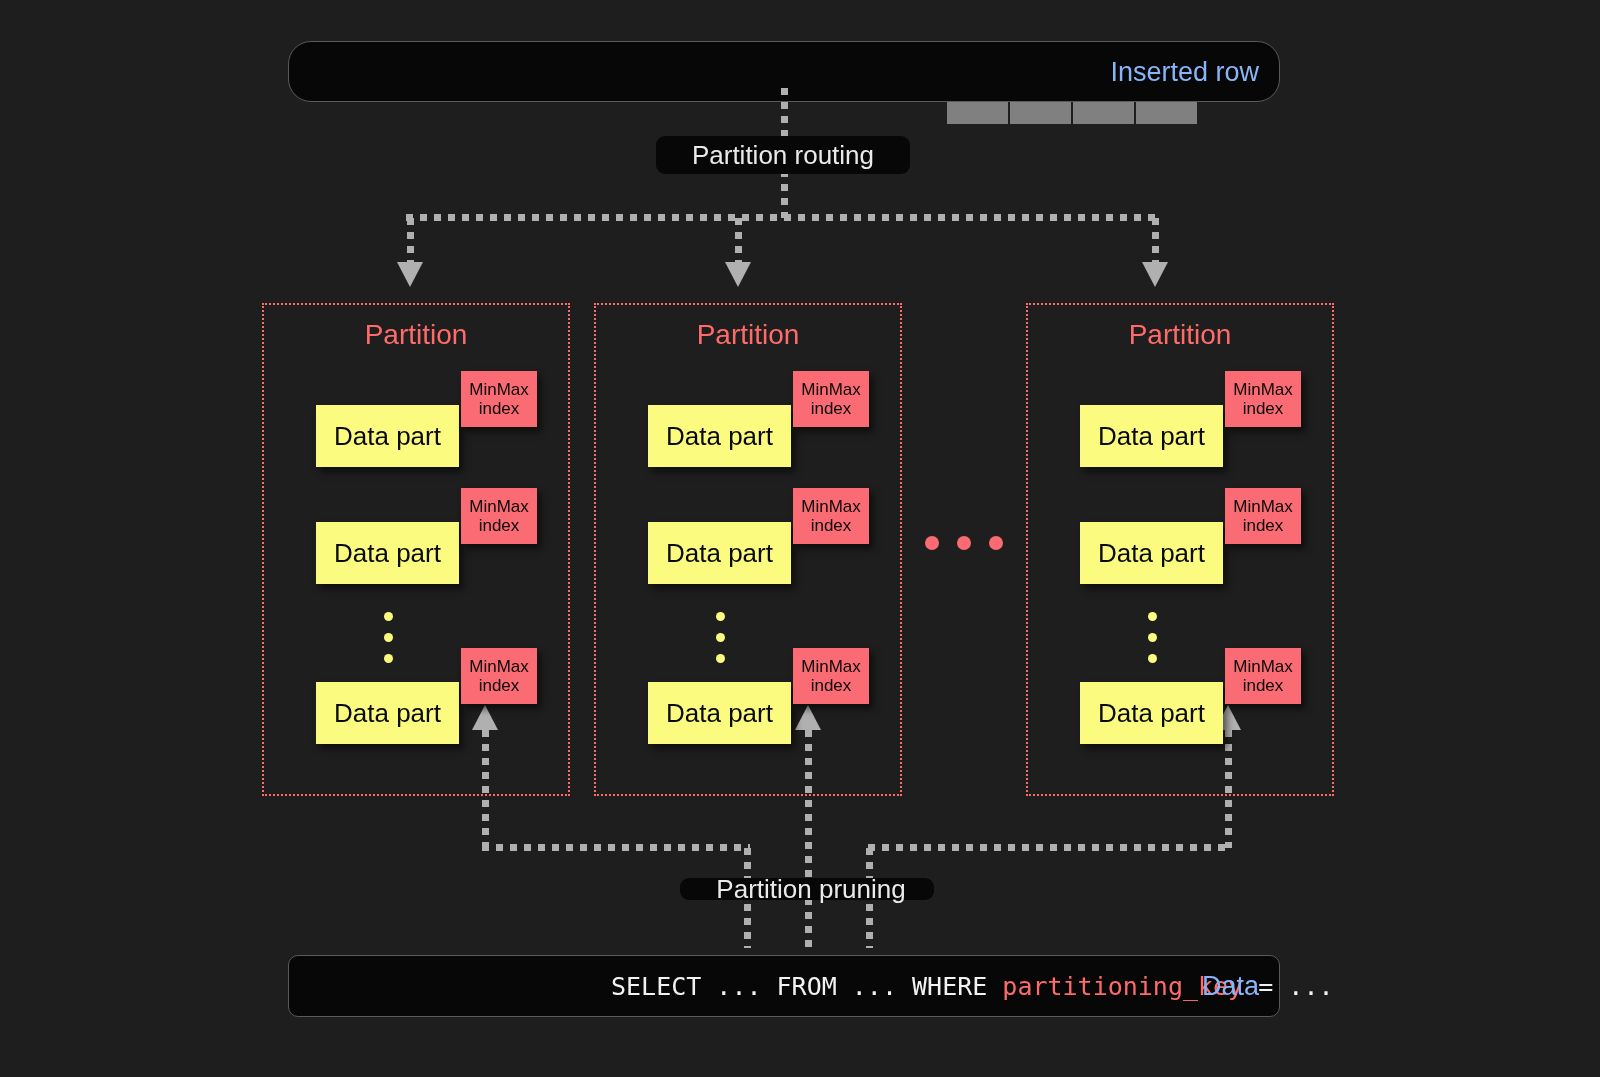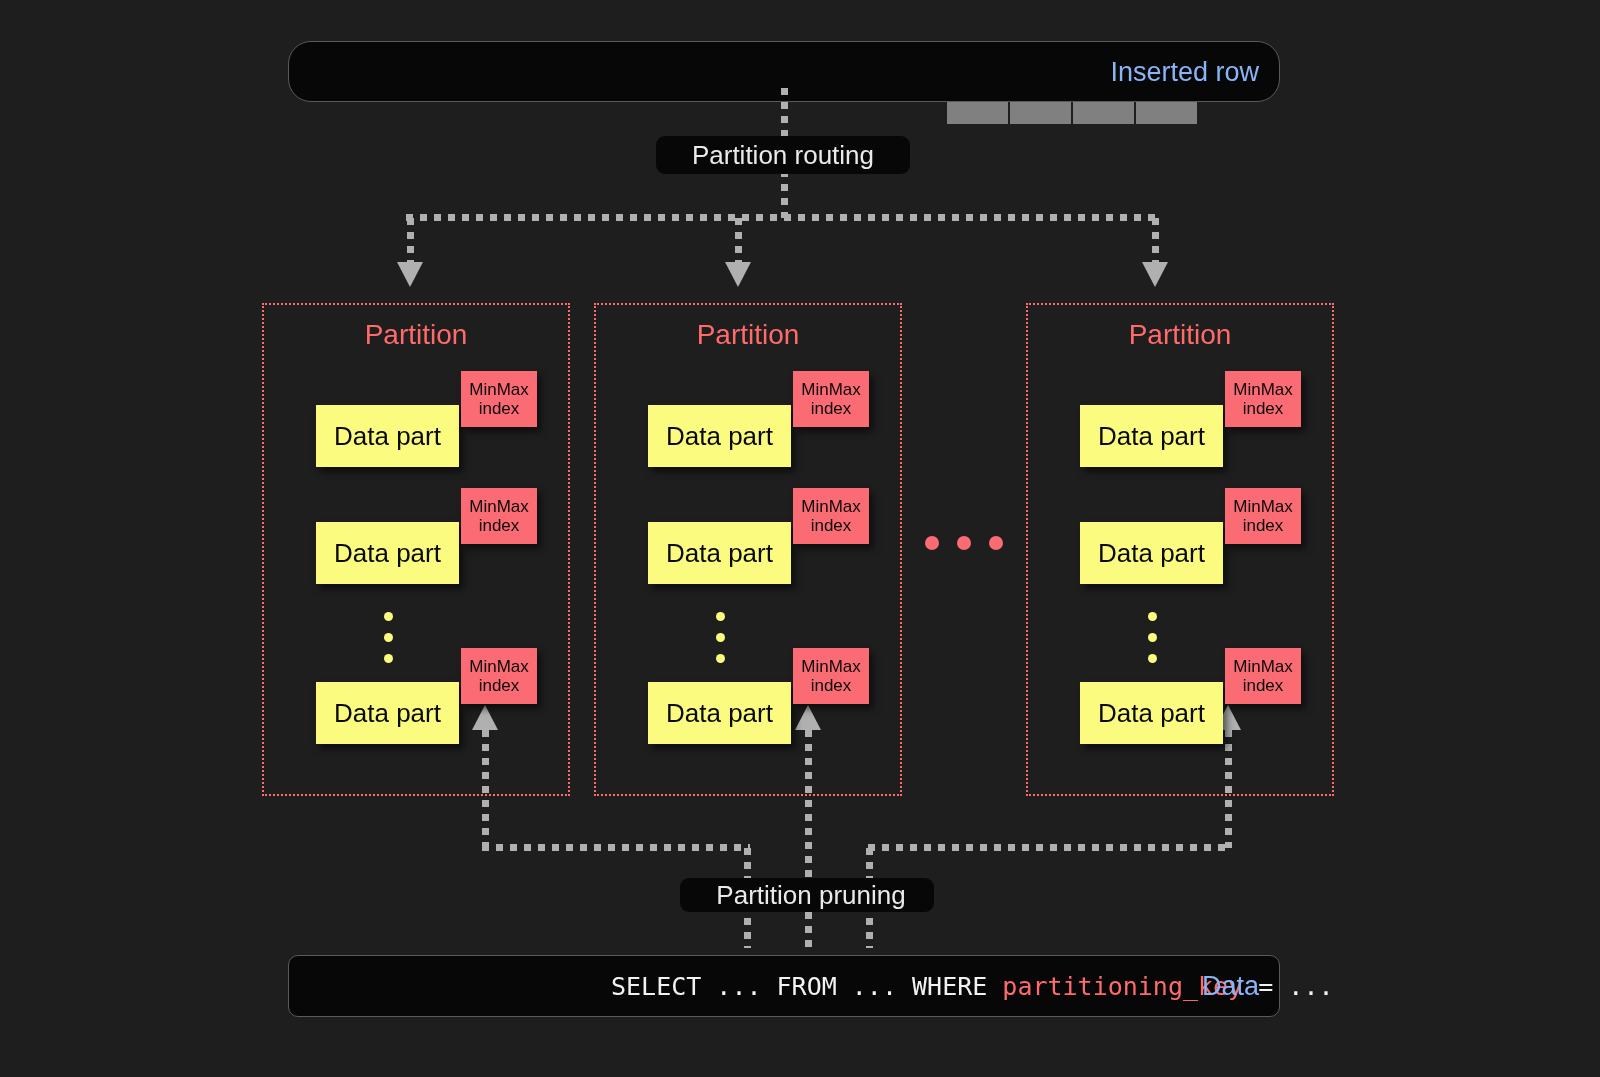--- a/index.html
+++ b/index.html
@@ -56,21 +56,21 @@
     position:absolute;
     background:#070707;
     border-radius:9px;
     color:#eaeaea;
     font-size:26px;
     display:flex;align-items:center;justify-content:center;
     box-sizing:border-box;
     z-index:6;
   }
   #partition-routing-box{left:656px;top:136px;width:254px;height:38px;}
-  #partition-pruning-box{left:680px;top:878px;width:254px;height:34px;padding-left:8px;}
+  #partition-pruning-box{left:680px;top:878px;width:254px;height:22px;padding-left:8px;}
 
   
   .partition{
     position:absolute;
     top:303px;height:493px;
     border:2px dotted #ff6b6b;
     box-sizing:border-box;
   }
   #partition-1{left:262px;width:308px;}
   #partition-2{left:594px;width:308px;}

